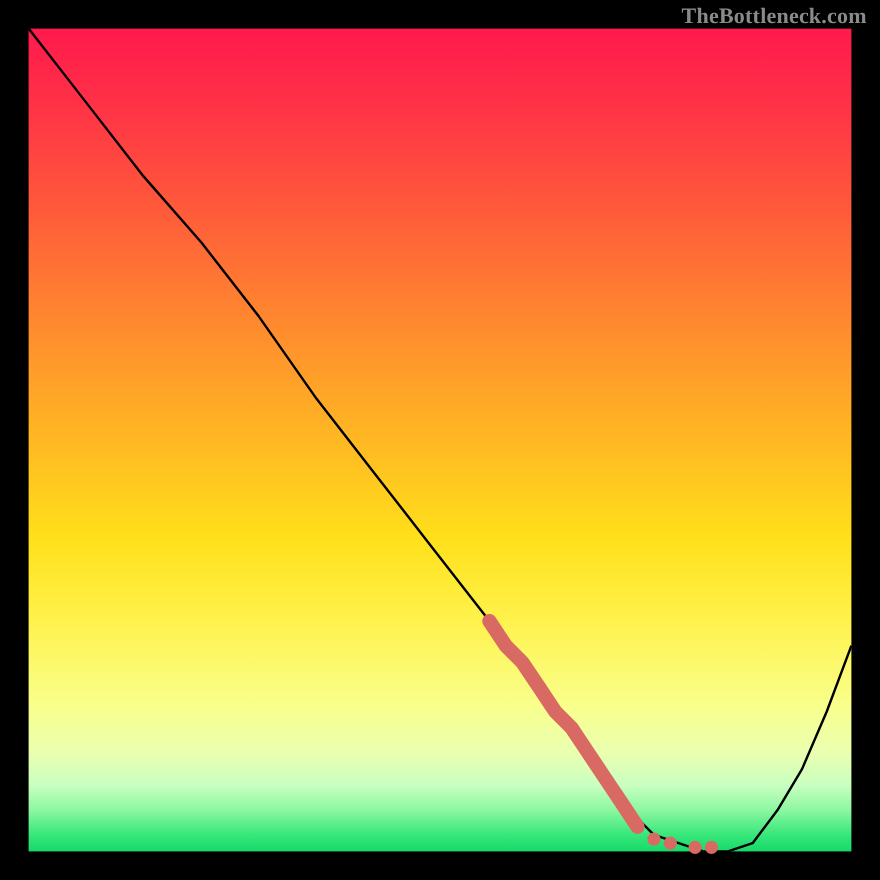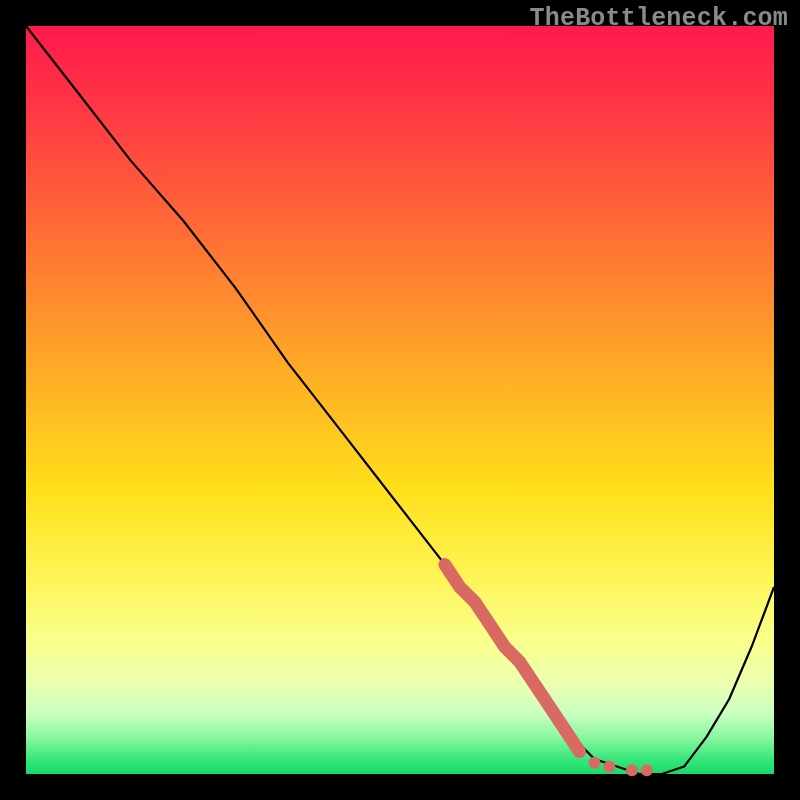--- a/index.html
+++ b/index.html
@@ -45,22 +45,22 @@
     left: 26px;
     top: 26px;
     width: 748px;
     height: 748px;
     overflow: visible;
   }
   .watermark {
     position: absolute;
     top: 4px;
     right: 12px;
-    font-family: Liberation Mono, monospace;
-    font-size: 25px;
+    font-family: Liberation Serif, serif;
+    font-size: 20px;
     font-weight: 600;
     color: #8a8a8a;
     letter-spacing: 0.2px;
     user-select: none;
   }
 </style>
 </head>
 <body>
 
 <div class="stage">

